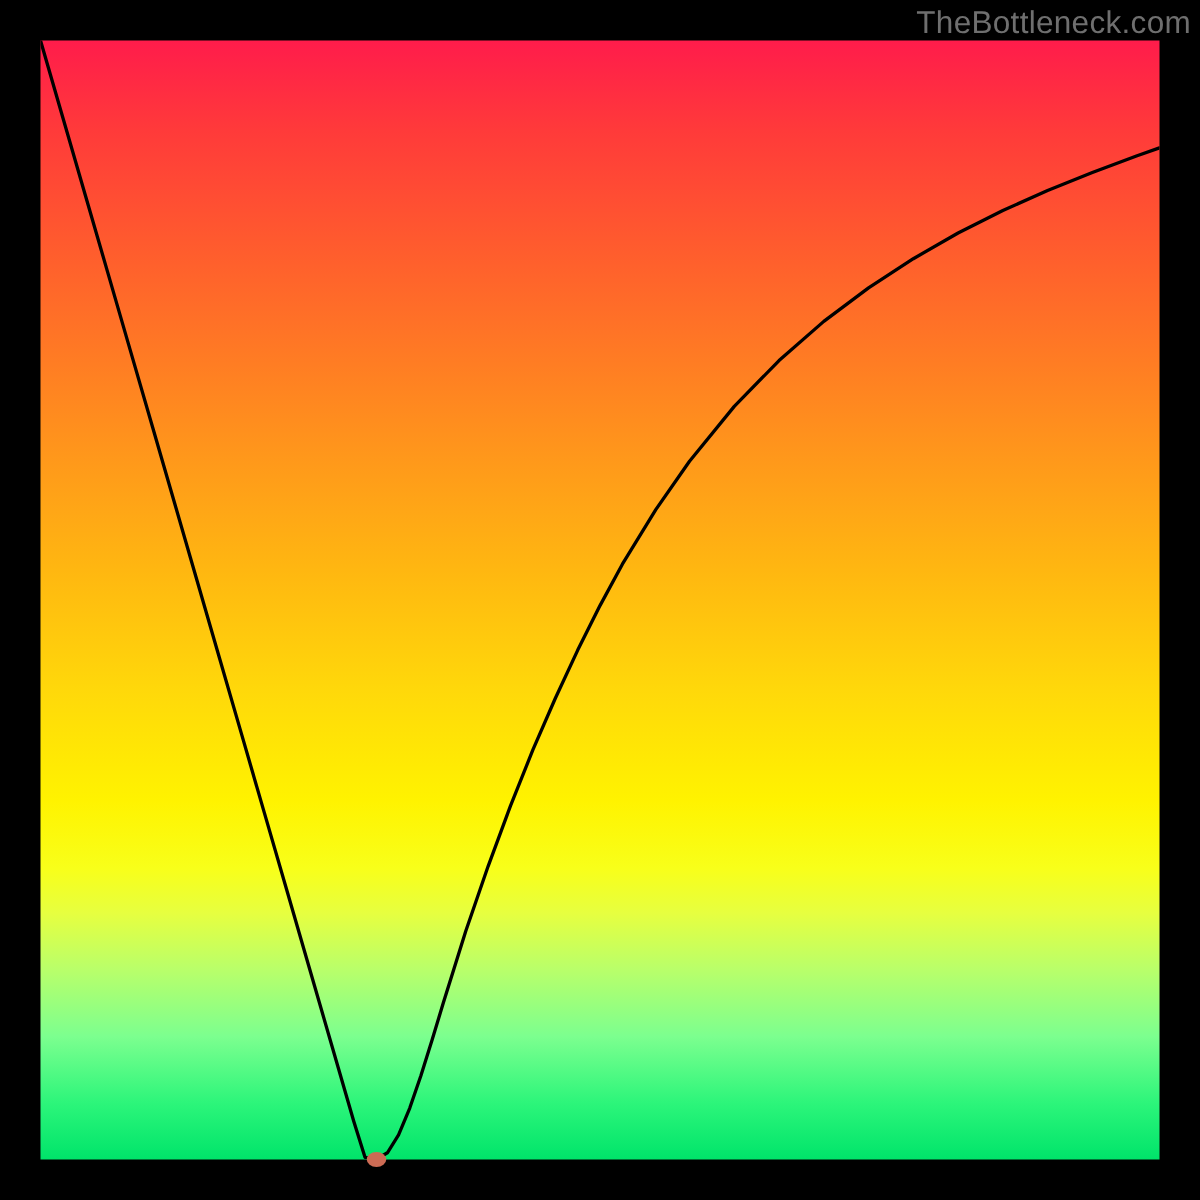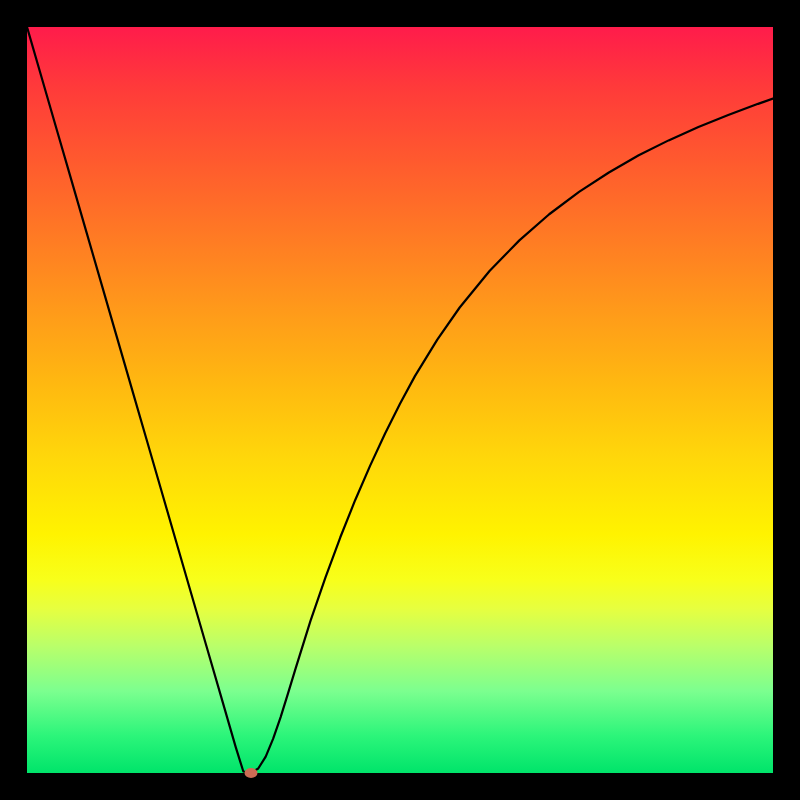--- a/index.html
+++ b/index.html
@@ -72,13 +72,14 @@
 </head>
 <body>
 
 <div class="frame">
   <div class="plot-area">
     <svg class="curve" viewBox="0 0 746 746" preserveAspectRatio="none">
       <path id="curve-path" d="M0.00 0.00 L14.92 51.47 L29.84 102.95 L44.76 154.42 L59.68 205.90 L74.60 257.37 L89.52 308.84 L104.44 360.32 L119.36 411.79 L134.28 463.27 L149.20 514.74 L164.12 566.21 L179.04 617.69 L193.96 669.16 L208.88 720.64 L216.34 744.51 L223.80 746.00 L231.26 741.52 L238.72 729.59 L246.18 711.68 L253.64 690.05 L261.10 666.18 L268.56 641.56 L283.48 593.82 L298.40 550.55 L313.32 510.26 L328.24 472.96 L343.16 438.65 L358.08 406.57 L373.00 376.73 L387.92 349.13 L410.30 312.57 L432.68 280.50 L462.52 243.94 L492.36 213.36 L522.20 187.25 L552.04 164.87 L581.88 145.47 L611.72 128.31 L641.56 113.39 L671.40 99.96 L701.24 88.03 L731.08 76.84 L746.00 71.62" fill="none" stroke="#000000" stroke-width="2.2" stroke-linejoin="round" stroke-linecap="round"></path>
     </svg>
     <div id="marker" class="marker" style="left: 223.8px; top: 746px; background: rgb(204, 107, 84);"></div>
   </div>
+  <div class="watermark">TheBottleneck.com</div>
 </div>
 
 </body></html>

